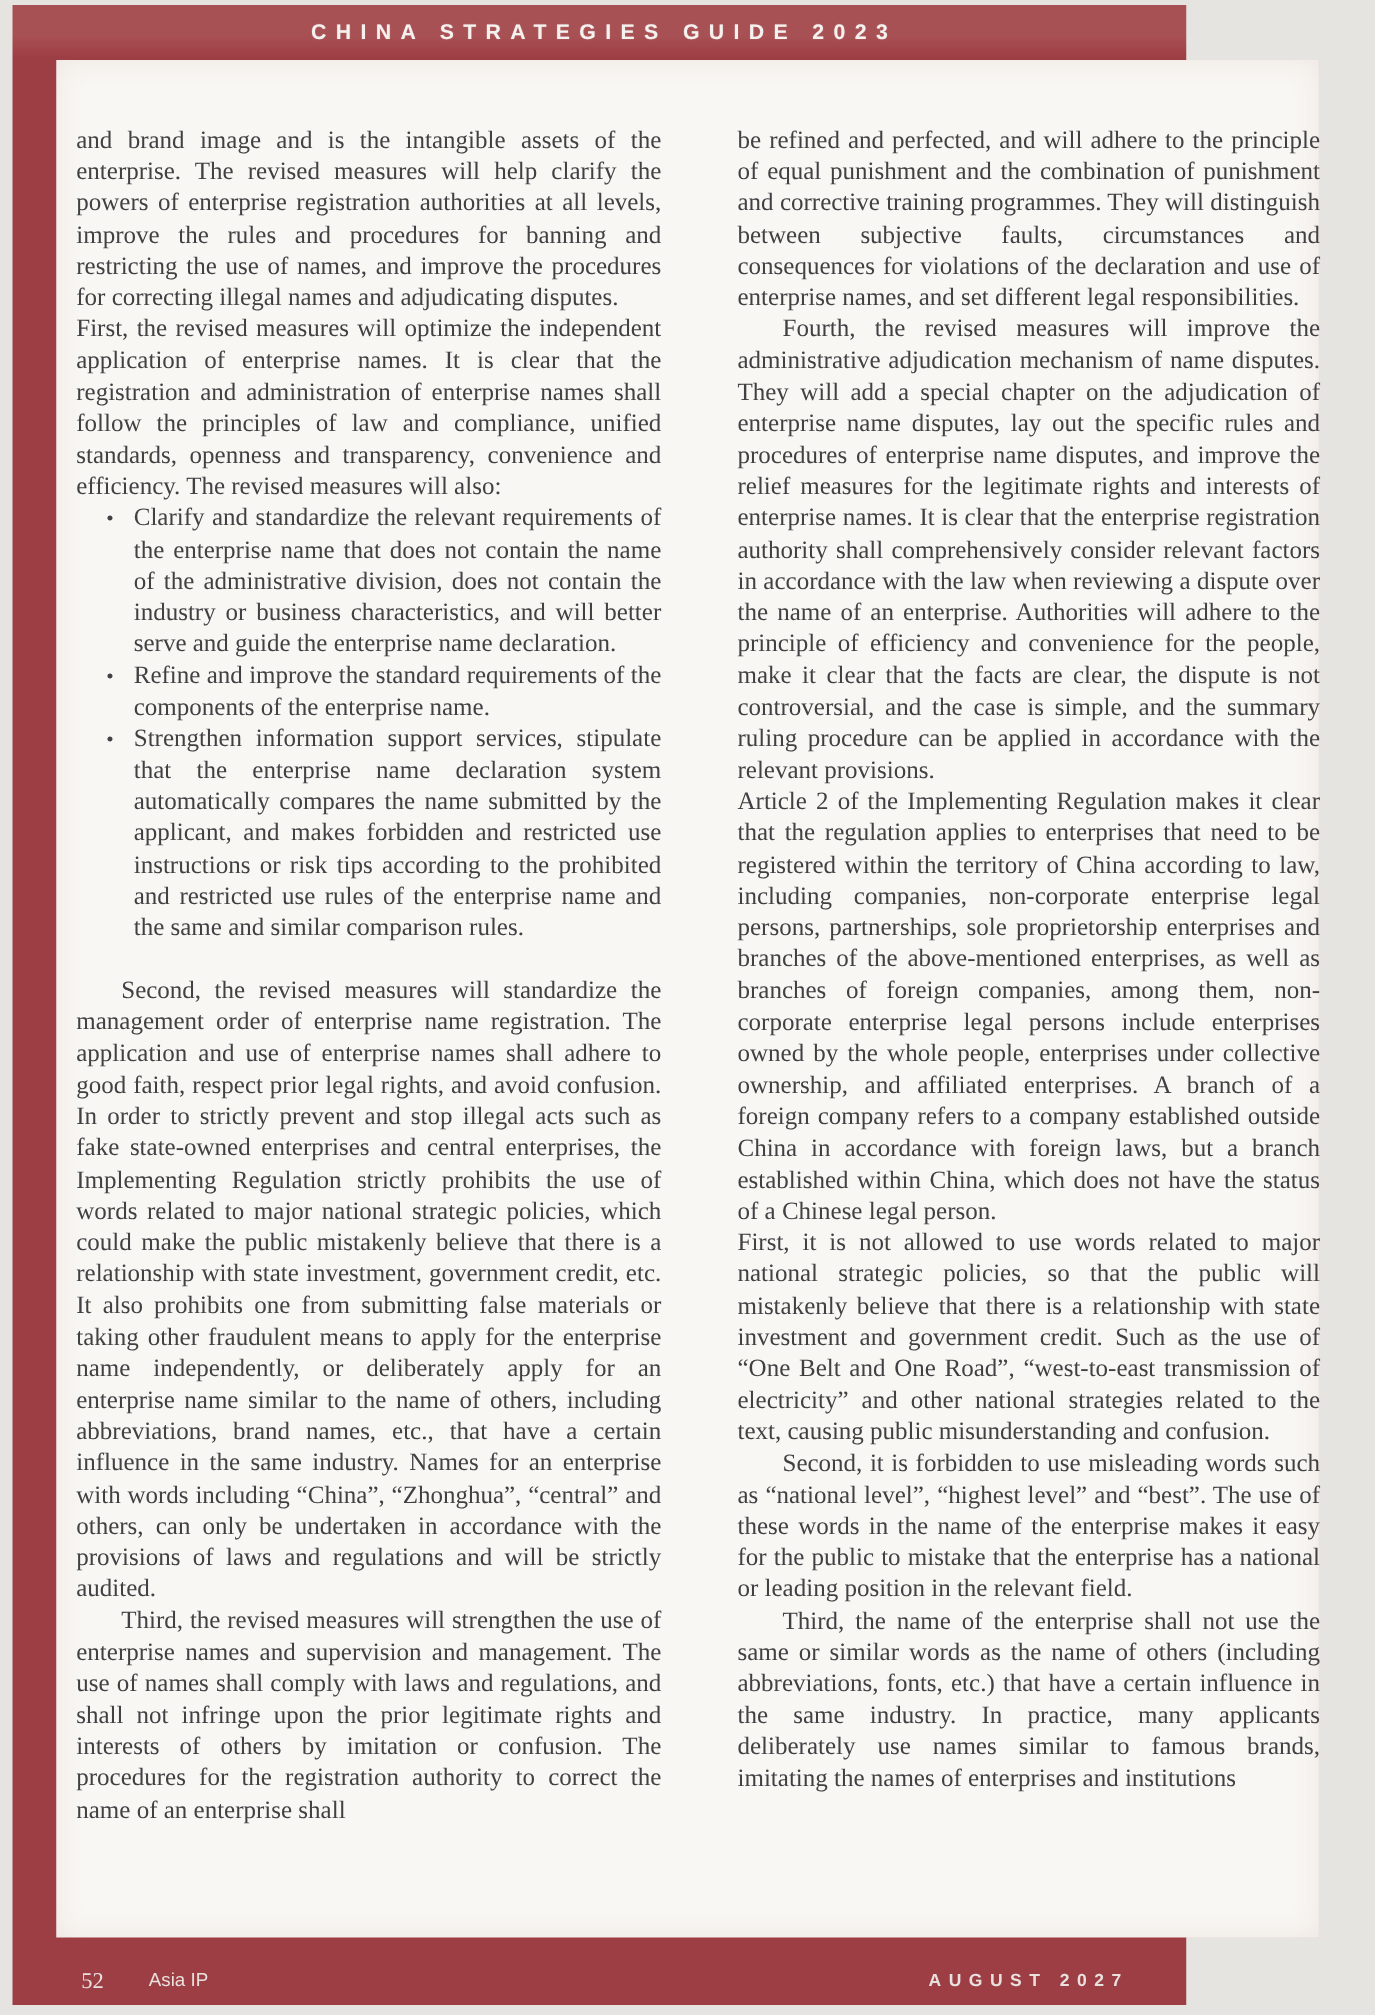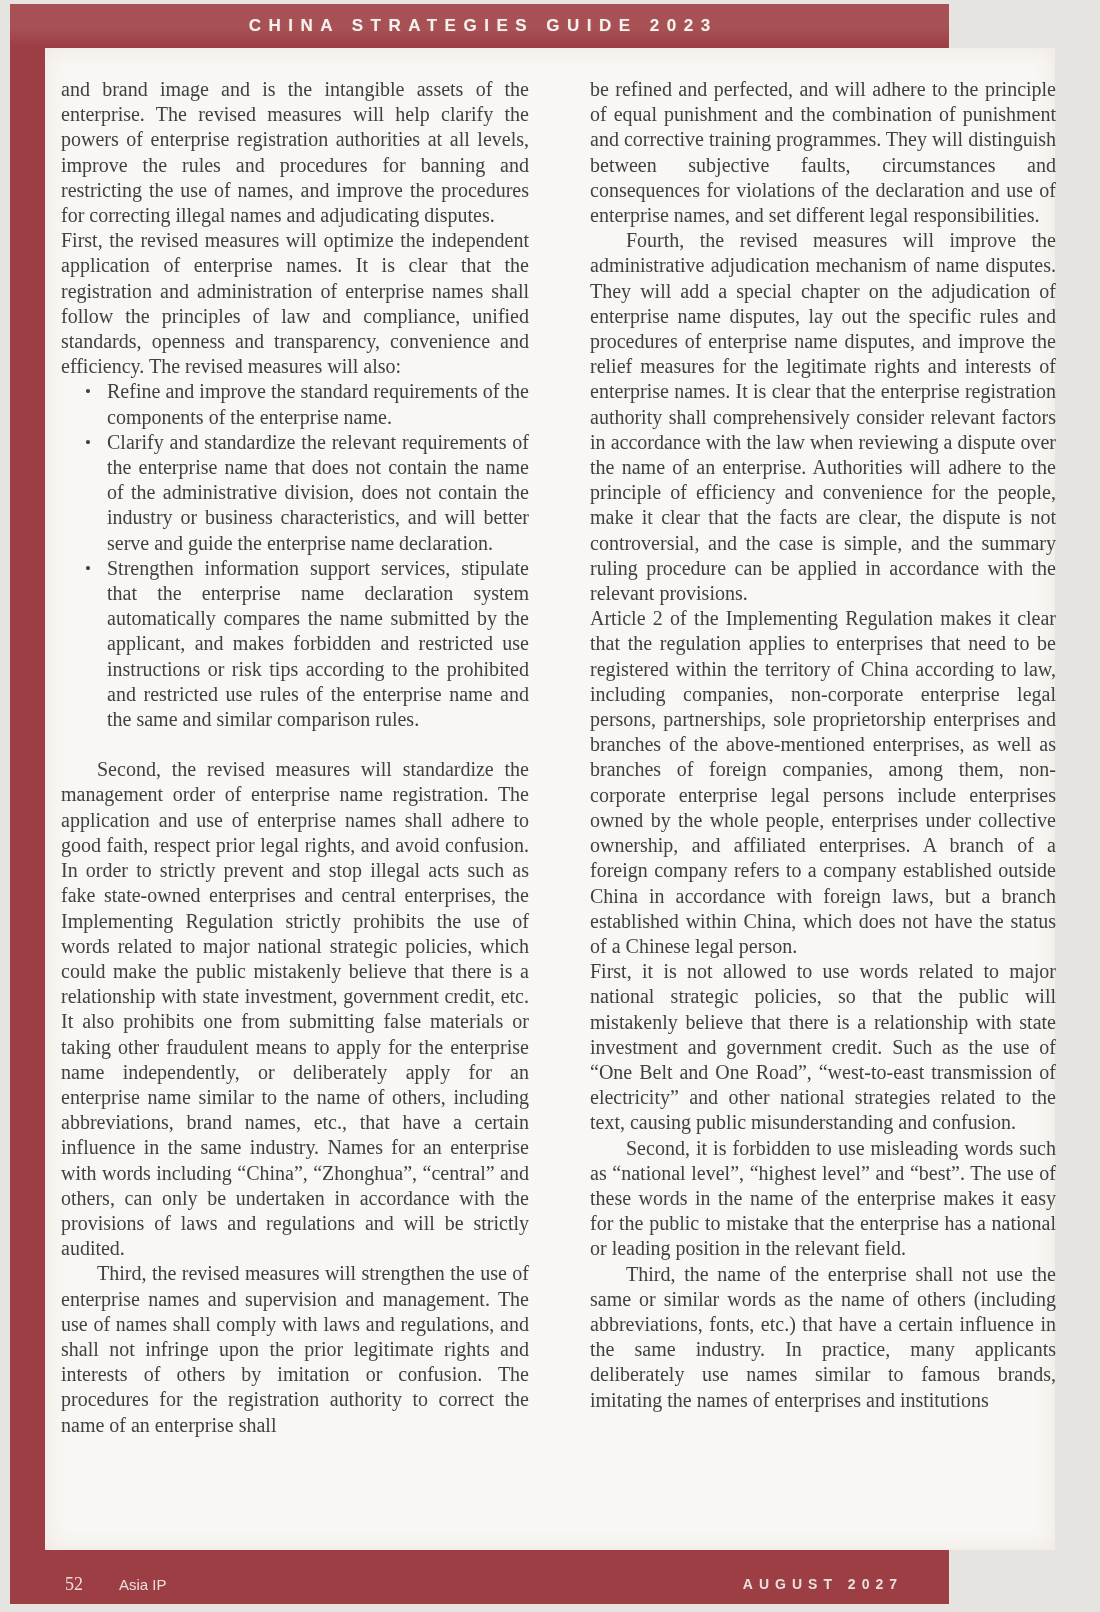--- a/index.html
+++ b/index.html
@@ -32,21 +32,21 @@
     font-family:"Liberation Sans", sans-serif;
     font-weight:bold;font-size:17px;
     letter-spacing:7.5px;padding-left:7.5px;
     text-shadow:0 0 1px rgba(255,255,255,.35);
   }
   .page{
     position:absolute;left:35px;top:44px;width:1010px;height:1502px;
     background:var(--page-color);
     box-shadow:inset 0 0 22px rgba(165,75,75,0.10);
   }
-  .col{position:absolute;top:29px;}
+  .col{position:absolute;top:52px;}
   .col-left{left:16px;width:468px;}
   .col-right{left:500px;width:466px;margin-left:45px;}
   .p{
     margin:0;text-align:justify;
     font-size:20px;line-height:25.2px;color:var(--text-color);
   }
   .p.indent{text-indent:36px;}
   .p.gap{margin-top:25px;}
   .h{
     margin:25px 0 0 0;
@@ -81,22 +81,22 @@
   <div class="header">
     <span class="title">CHINA STRATEGIES GUIDE 2023</span>
   </div>
 
   <div class="page">
 
     <div class="col col-left">
       <p class="p">and brand image and is the intangible assets of the enterprise. The revised measures will help clarify the powers of enterprise registration authorities at all levels, improve the rules and procedures for banning and restricting the use of names, and improve the procedures for correcting illegal names and adjudicating disputes.</p>
       <p class="p">First, the revised measures will optimize the independent application of enterprise names. It is clear that the registration and administration of enterprise names shall follow the principles of law and compliance, unified standards, openness and transparency, convenience and efficiency. The revised measures will also:</p>
       <ul class="bullets">
+        <li>Clarify and standardize the relevant requirements of the enterprise name that does not contain the name of the administrative division, does not contain the industry or business characteristics, and will better serve and guide the enterprise name declaration.</li>
         <li>Refine and improve the standard requirements of the components of the enterprise name.</li>
-        <li>Clarify and standardize the relevant requirements of the enterprise name that does not contain the name of the administrative division, does not contain the industry or business characteristics, and will better serve and guide the enterprise name declaration.</li>
         <li>Strengthen information support services, stipulate that the enterprise name declaration system automatically compares the name submitted by the applicant, and makes forbidden and restricted use instructions or risk tips according to the prohibited and restricted use rules of the enterprise name and the same and similar comparison rules.</li>
       </ul>
       <p class="p indent gap">Second, the revised measures will standardize the management order of enterprise name registration. The application and use of enterprise names shall adhere to good faith, respect prior legal rights, and avoid confusion. In order to strictly prevent and stop illegal acts such as fake state-owned enterprises and central enterprises, the Implementing Regulation strictly prohibits the use of words related to major national strategic policies, which could make the public mistakenly believe that there is a relationship with state investment, government credit, etc. It also prohibits one from submitting false materials or taking other fraudulent means to apply for the enterprise name independently, or deliberately apply for an enterprise name similar to the name of others, including abbreviations, brand names, etc., that have a certain influence in the same industry. Names for an enterprise with words including “China”, “Zhonghua”, “central” and others, can only be undertaken in accordance with the provisions of laws and regulations and will be strictly audited.</p>
       <p class="p indent">Third, the revised measures will strengthen the use of enterprise names and supervision and management. The use of names shall comply with laws and regulations, and shall not infringe upon the prior legitimate rights and interests of others by imitation or confusion. The procedures for the registration authority to correct the name of an enterprise shall</p>
     </div>
 
     <div class="col col-right">
       <p class="p">be refined and perfected, and will adhere to the principle of equal punishment and the combination of punishment and corrective training programmes. They will distinguish between subjective faults, circumstances and consequences for violations of the declaration and use of enterprise names, and set different legal responsibilities.</p>
       <p class="p indent">Fourth, the revised measures will improve the administrative adjudication mechanism of name disputes. They will add a special chapter on the adjudication of enterprise name disputes, lay out the specific rules and procedures of enterprise name disputes, and improve the relief measures for the legitimate rights and interests of enterprise names. It is clear that the enterprise registration authority shall comprehensively consider relevant factors in accordance with the law when reviewing a dispute over the name of an enterprise. Authorities will adhere to the principle of efficiency and convenience for the people, make it clear that the facts are clear, the dispute is not controversial, and the case is simple, and the summary ruling procedure can be applied in accordance with the relevant provisions.</p>
       <p class="p">Article 2 of the Implementing Regulation makes it clear that the regulation applies to enterprises that need to be registered within the territory of China according to law, including companies, non-corporate enterprise legal persons, partnerships, sole proprietorship enterprises and branches of the above-mentioned enterprises, as well as branches of foreign companies, among them, non-corporate enterprise legal persons include enterprises owned by the whole people, enterprises under collective ownership, and affiliated enterprises. A branch of a foreign company refers to a company established outside China in accordance with foreign laws, but a branch established within China, which does not have the status of a Chinese legal person.</p>

